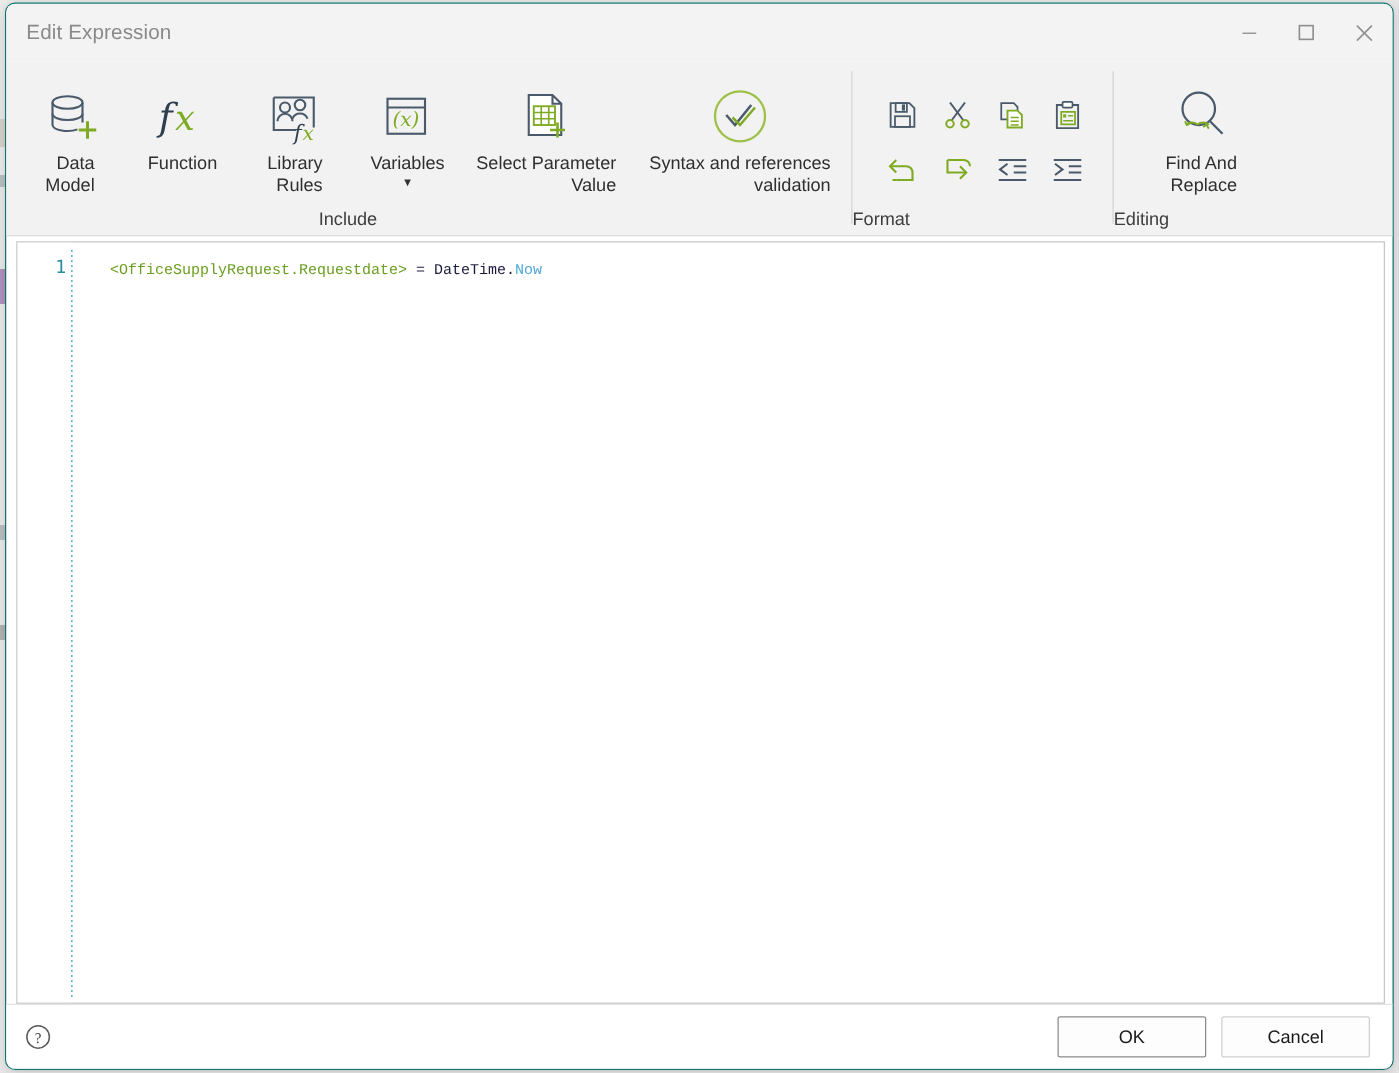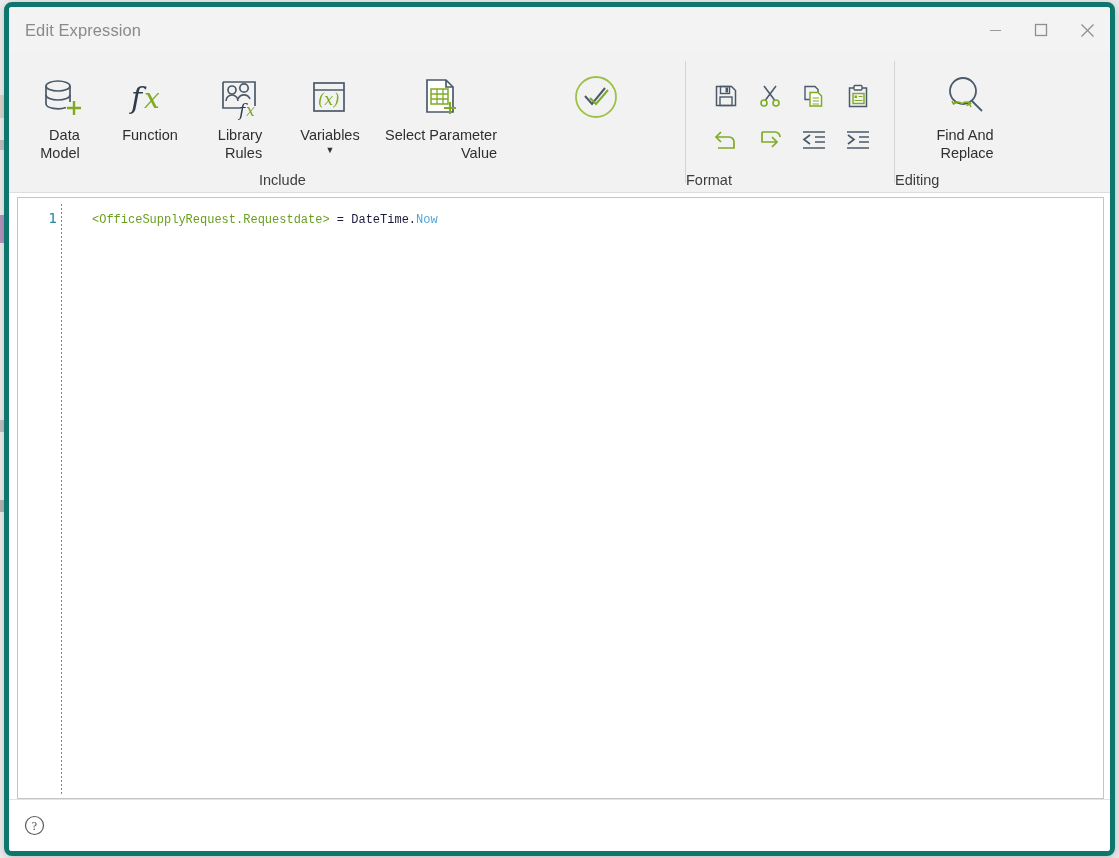--- a/index.html
+++ b/index.html
@@ -41,21 +41,21 @@
     opacity: .55;
   }
 
   
   .dialog {
     position: absolute;
     left: 4px; top: 2px;
     width: 1111px;
     height: 854px;
     background: #ffffff;
-    border: 5px solid #0f766e;
+    border: 1px solid #0f766e;
     border-radius: 8px;
     box-sizing: border-box;
     box-shadow: 0 2px 10px rgba(0,0,0,.18);
     overflow: hidden;
     display: flex;
     flex-direction: column;
   }
 
   
   .titlebar {
@@ -363,20 +363,22 @@
       </div>
 
       <div class="rbtn wide2">
         <div class="ico">
           <svg width="50" height="50" viewBox="0 0 50 50">
             <circle cx="25" cy="25" r="20" fill="none" stroke="#9dc146" stroke-width="1.8"></circle>
             <path d="M14 24 l7 8 l13 -16" fill="none" stroke="#4a5a6a" stroke-width="2"></path>
             <path d="M19 26 l6 6 l12 -14" fill="none" stroke="#7faa24" stroke-width="2"></path>
           </svg>
         </div>
+        <div class="lbl">Syntax and references
+validation</div>
       </div>
 
       <div class="rgroup-label" style="left:250px;width:150px;">Include</div>
     </div>
 
     <div class="rgroup-sep"></div>
 
     <div class="rgroup">
       <div class="smallgrid">
 
@@ -491,15 +493,19 @@
     </div>
   </div>
 
   <div class="footer">
     <div class="help-icon">
       <svg width="21" height="21" viewBox="0 0 21 21">
         <circle cx="10.5" cy="10.5" r="9" fill="none" stroke="#5a5a5a" stroke-width="1.2"></circle>
         <text x="10.5" y="15" text-anchor="middle" font-family="Liberation Serif, serif" font-size="12" fill="#3a3a3a">?</text>
       </svg>
     </div>
+    <div class="footer-btns">
+      <button class="btn primary">OK</button>
+      <button class="btn">Cancel</button>
+    </div>
   </div>
 
 </div>
 
 </body></html>

